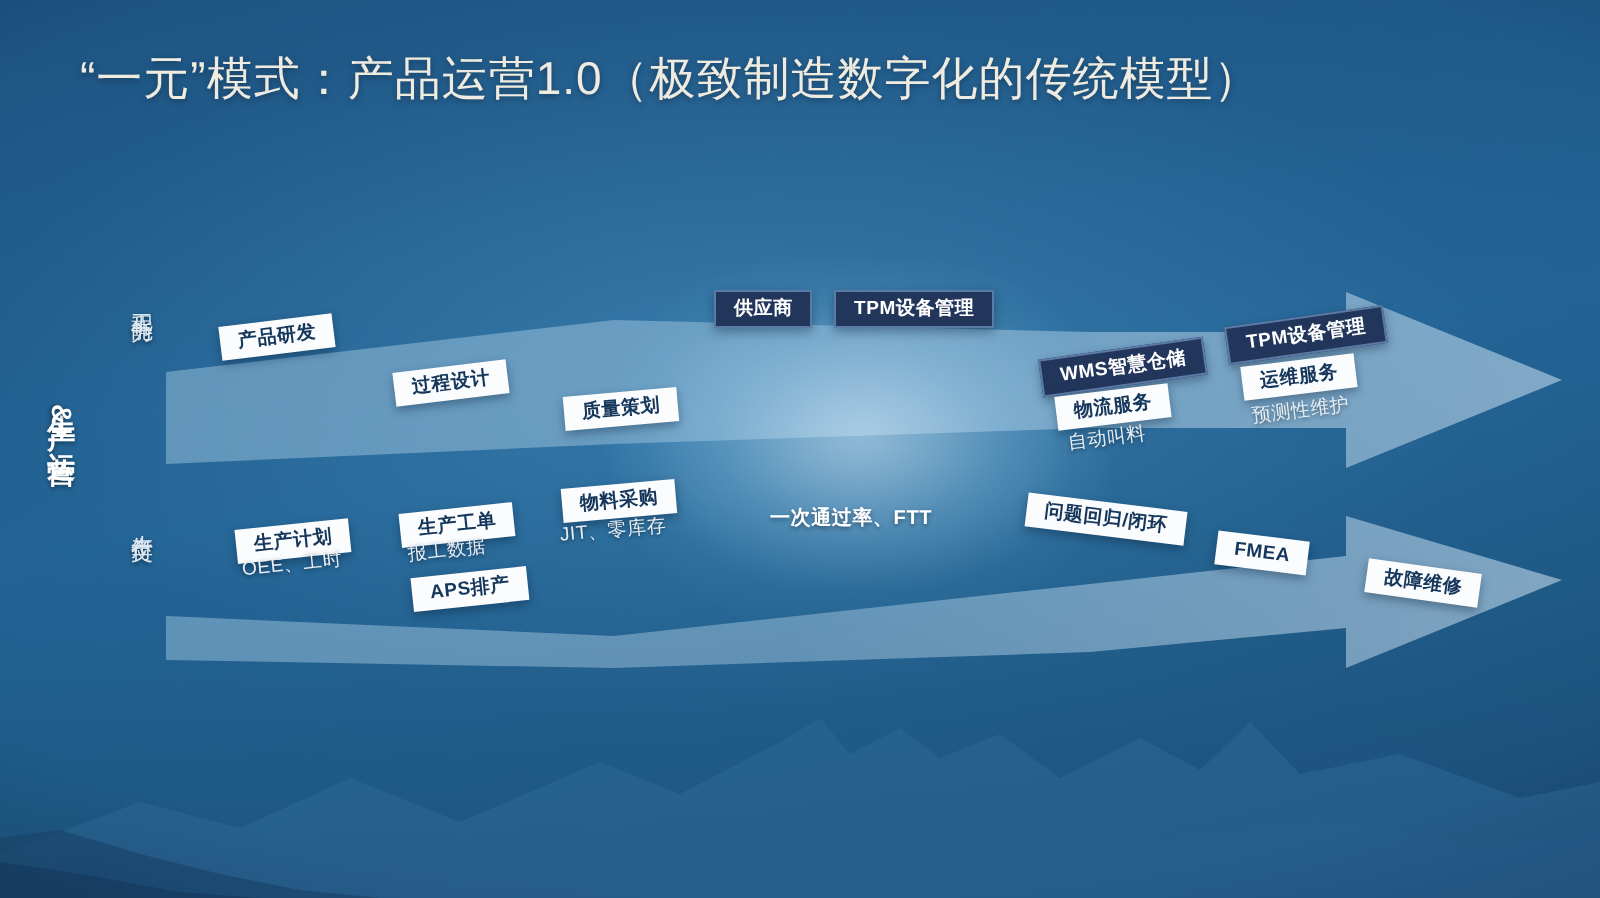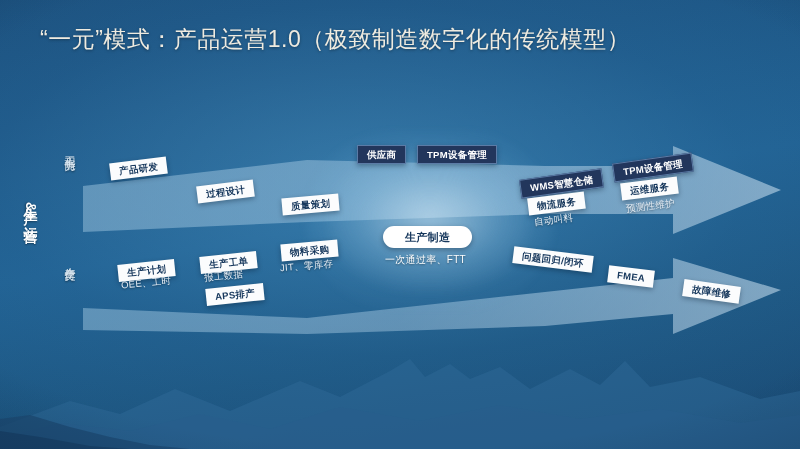--- a/index.html
+++ b/index.html
@@ -113,21 +113,21 @@
     color: #16375c;
     font-weight: bold;
     border-radius: 14px;
     padding: 5px 22px;
     font-size: 11px;
   }
   .chip.plainc {
     background: transparent;
     color: #ffffff;
     box-shadow: none;
-    font-weight: normal;
+    font-weight: bold;
     font-size: 10px;
     padding: 2px 3px;
     text-shadow: 0 1px 2px rgba(0,0,0,0.4);
   }
 </style>
 </head>
 <body>
 
 <div id="slide">
 
@@ -186,21 +186,20 @@
   <div class="chip white" style="left:200px; top:254px; transform:rotate(-6deg);">生产工单</div>
   <div class="chip plain" style="left:201px; top:269px; transform:rotate(-6deg);">报工数据</div>
   <div class="chip white" style="left:206px; top:286px; transform:rotate(-6deg);">APS排产</div>
 
   <div class="chip white" style="left:281px; top:242px; transform:rotate(-5deg);">物料采购</div>
   <div class="chip plain" style="left:277px; top:259px; transform:rotate(-5deg);">JIT、零库存</div>
 
   <div class="chip dark" style="left:357px; top:145px;">供应商</div>
   <div class="chip dark" style="left:417px; top:145px;">TPM设备管理</div>
 
-  <div class="chip pill" style="left:383px; top:226px;">生产制造</div>
   <div class="chip plainc" style="left:382px; top:252px;">一次通过率、FTT</div>
 
   <div class="chip dark" style="left:520px; top:174px; transform:rotate(-8deg);">WMS智慧仓储</div>
   <div class="chip white" style="left:528px; top:195px; transform:rotate(-7deg);">物流服务</div>
   <div class="chip plain" style="left:531px; top:213px; transform:rotate(-7deg);">自动叫料</div>
 
   <div class="chip dark" style="left:613px; top:158px; transform:rotate(-8deg);">TPM设备管理</div>
   <div class="chip white" style="left:621px; top:180px; transform:rotate(-7deg);">运维服务</div>
   <div class="chip plain" style="left:623px; top:199px; transform:rotate(-7deg);">预测性维护</div>
 

